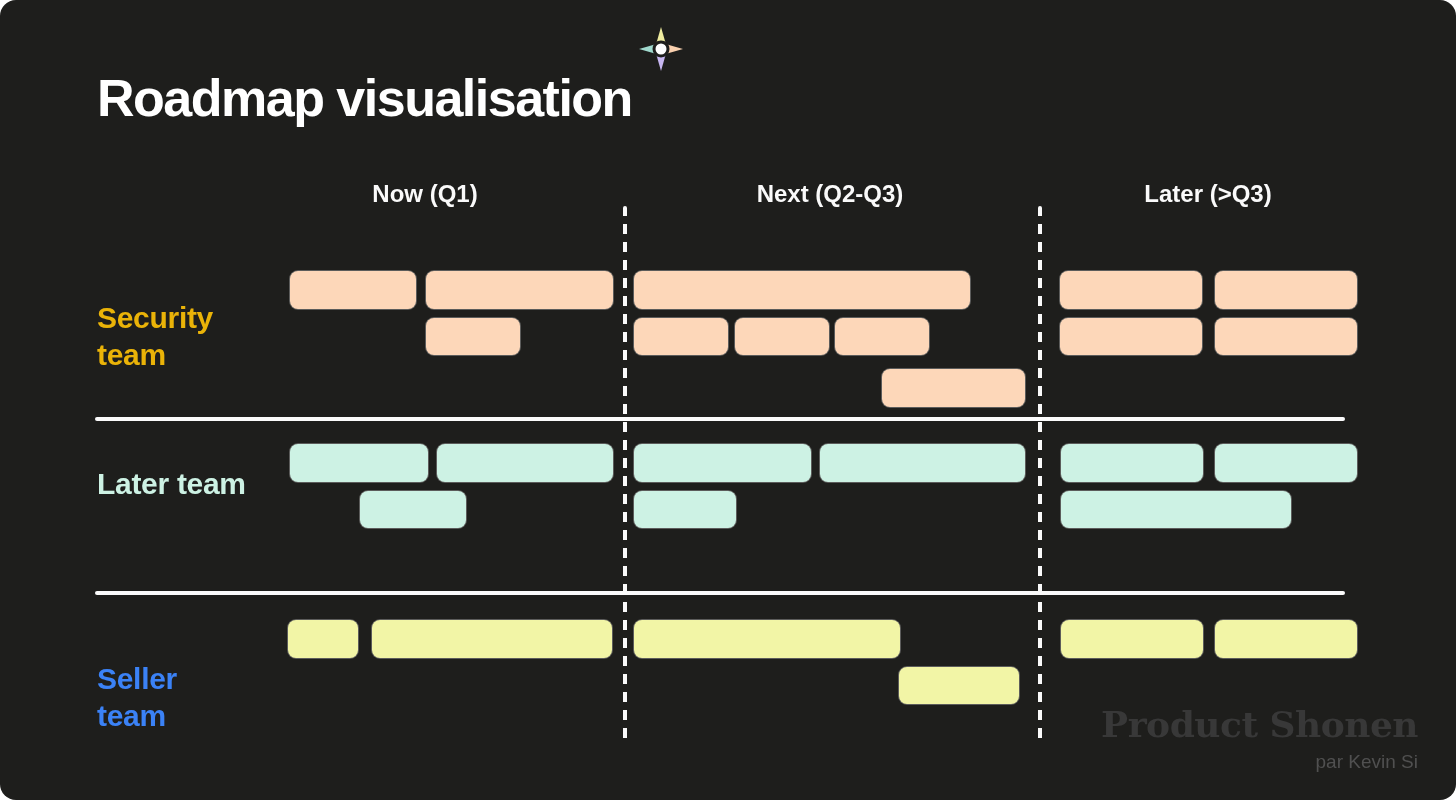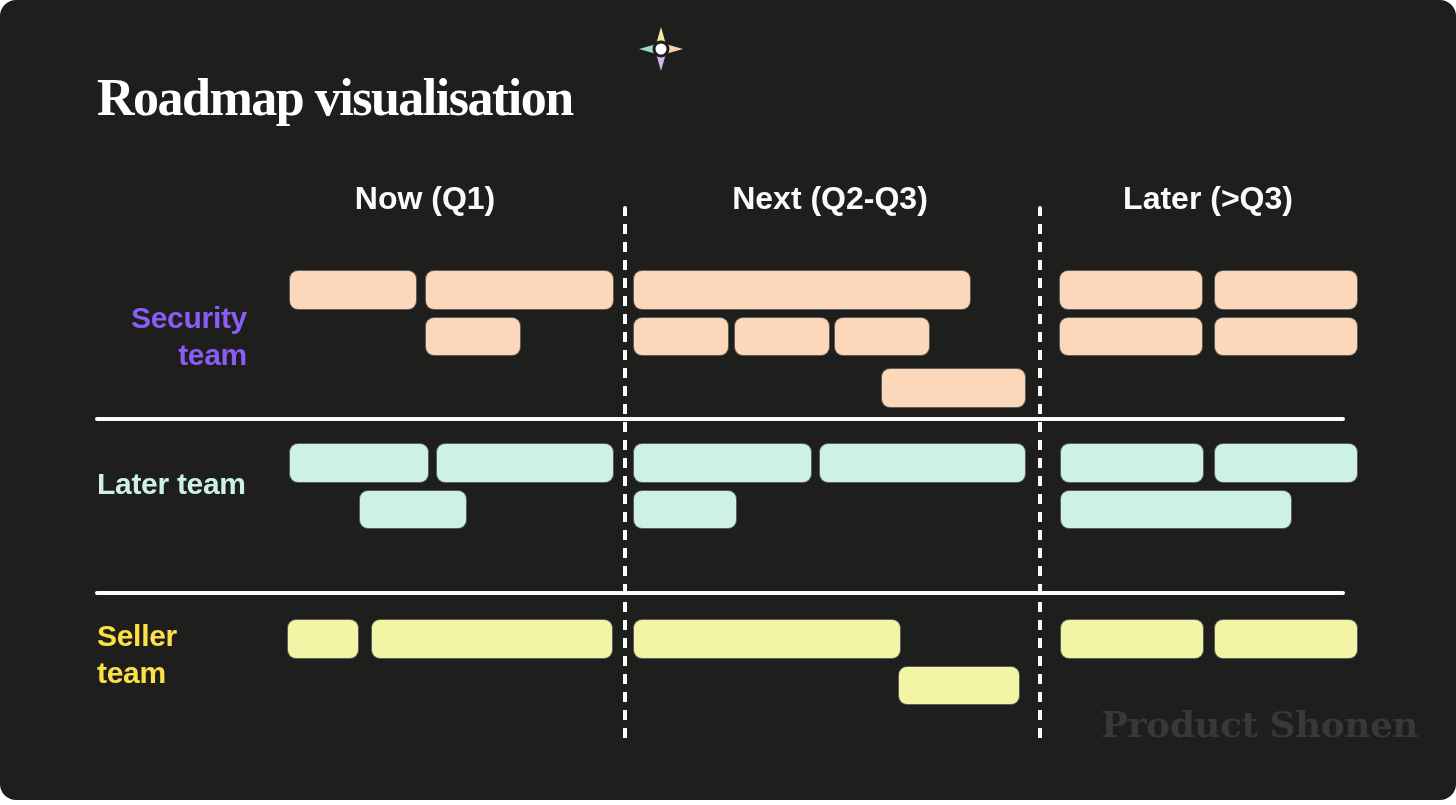--- a/index.html
+++ b/index.html
@@ -7,27 +7,27 @@
     width:1456px;height:805px;position:relative;overflow:hidden;
     background:#ffffff;
     font-family:"Liberation Sans", sans-serif;
   }
   .card{
     position:absolute;left:0;top:0;right:0;bottom:5px;
     background:#1e1e1c;border-radius:16px;overflow:hidden;
   }
   .title{
     position:absolute;left:97px;top:68px;margin:0;
-    font-family:Liberation Serif, serif;
+    font-family:Liberation Sans, sans-serif;
     font-weight:700;font-size:52px;letter-spacing:-1.5px;color:#ffffff;
   }
   .sparkle{position:absolute;left:638px;top:26px;}
   .col-header{
     position:absolute;top:180px;transform:translateX(-50%);
-    font-size:32px;font-weight:700;color:#fafafa;white-space:nowrap;
+    font-size:24px;font-weight:700;color:#fafafa;white-space:nowrap;
   }
   .vdots{
     position:absolute;width:4px;border-radius:2px;
     background:repeating-linear-gradient(180deg,#fafafa 0 10px,transparent 10px 18px);
   }
   .hline{
     position:absolute;height:4px;border-radius:2px;background:#fbfbfb;
   }
   .team-label{
     position:absolute;left:97px;width:150px;
@@ -68,23 +68,23 @@
       <div class="col-header" style="left: 830px; text-align: right;">Next (Q2-Q3)</div>
       <div class="col-header" style="left: 1208px; text-align: right;">Later (&gt;Q3)</div>
     </div>
   <div id="separators">
       <div class="vdots" style="left: 623px; top: 206px; height: 534px;"></div>
       <div class="vdots" style="left: 1038px; top: 206px; height: 534px;"></div>
       <div class="hline" style="left: 95px; top: 417px; width: 1250px;"></div>
       <div class="hline" style="left: 95px; top: 591px; width: 1250px;"></div>
     </div>
   <div id="team-labels">
-      <div class="team-label" style="top: 299px; color: #8b5cf6; text-align: right;">Security team</div>
+      <div class="team-label" style="top: 299px; color: #eab308;">Security team</div>
       <div class="team-label" style="top: 465px; color: rgb(205, 242, 228);">Later team</div>
-      <div class="team-label" style="top: 617px; color: #fde047;">Seller team</div>
+      <div class="team-label" style="top: 660px; color: #3b82f6;">Seller team</div>
     </div>
   <div id="bars">
       <div class="bar" style="left: 290px; top: 271px; width: 126px; height: 38px; background: rgb(253, 215, 185);"></div>
       <div class="bar" style="left: 426px; top: 271px; width: 187px; height: 38px; background: rgb(253, 215, 185);"></div>
       <div class="bar" style="left: 426px; top: 318px; width: 94px; height: 37px; background: rgb(253, 215, 185);"></div>
       <div class="bar" style="left: 634px; top: 271px; width: 336px; height: 38px; background: rgb(253, 215, 185);"></div>
       <div class="bar" style="left: 634px; top: 318px; width: 94px; height: 37px; background: rgb(253, 215, 185);"></div>
       <div class="bar" style="left: 735px; top: 318px; width: 94px; height: 37px; background: rgb(253, 215, 185);"></div>
       <div class="bar" style="left: 835px; top: 318px; width: 94px; height: 37px; background: rgb(253, 215, 185);"></div>
       <div class="bar" style="left: 882px; top: 369px; width: 143px; height: 38px; background: rgb(253, 215, 185);"></div>
@@ -104,15 +104,16 @@
       <div class="bar" style="left: 288px; top: 620px; width: 70px; height: 38px; background: rgb(242, 245, 166);"></div>
       <div class="bar" style="left: 372px; top: 620px; width: 240px; height: 38px; background: rgb(242, 245, 166);"></div>
       <div class="bar" style="left: 634px; top: 620px; width: 266px; height: 38px; background: rgb(242, 245, 166);"></div>
       <div class="bar" style="left: 899px; top: 667px; width: 120px; height: 37px; background: rgb(242, 245, 166);"></div>
       <div class="bar" style="left: 1061px; top: 620px; width: 142px; height: 38px; background: rgb(242, 245, 166);"></div>
       <div class="bar" style="left: 1215px; top: 620px; width: 142px; height: 38px; background: rgb(242, 245, 166);"></div>
     </div>
 
   <div class="watermark">
     <div class="watermark-brand">Product Shonen</div>
+    <div class="watermark-byline">par Kevin Si</div>
   </div>
 
 </div>
 
 </body></html>

